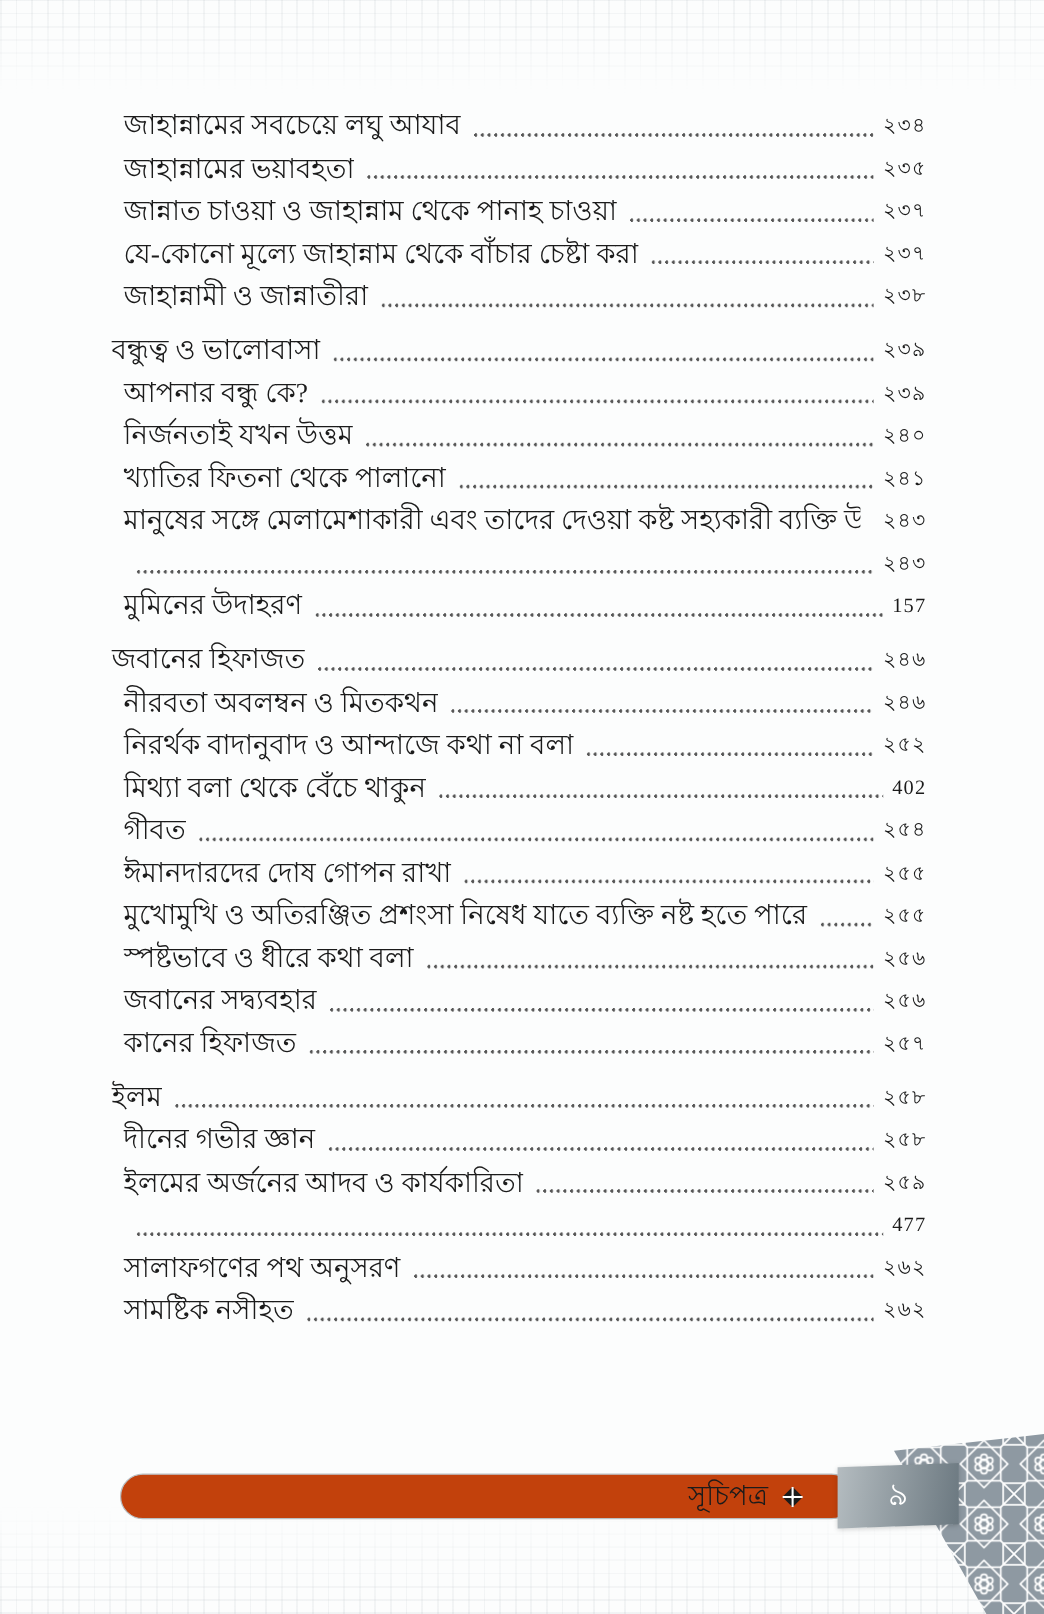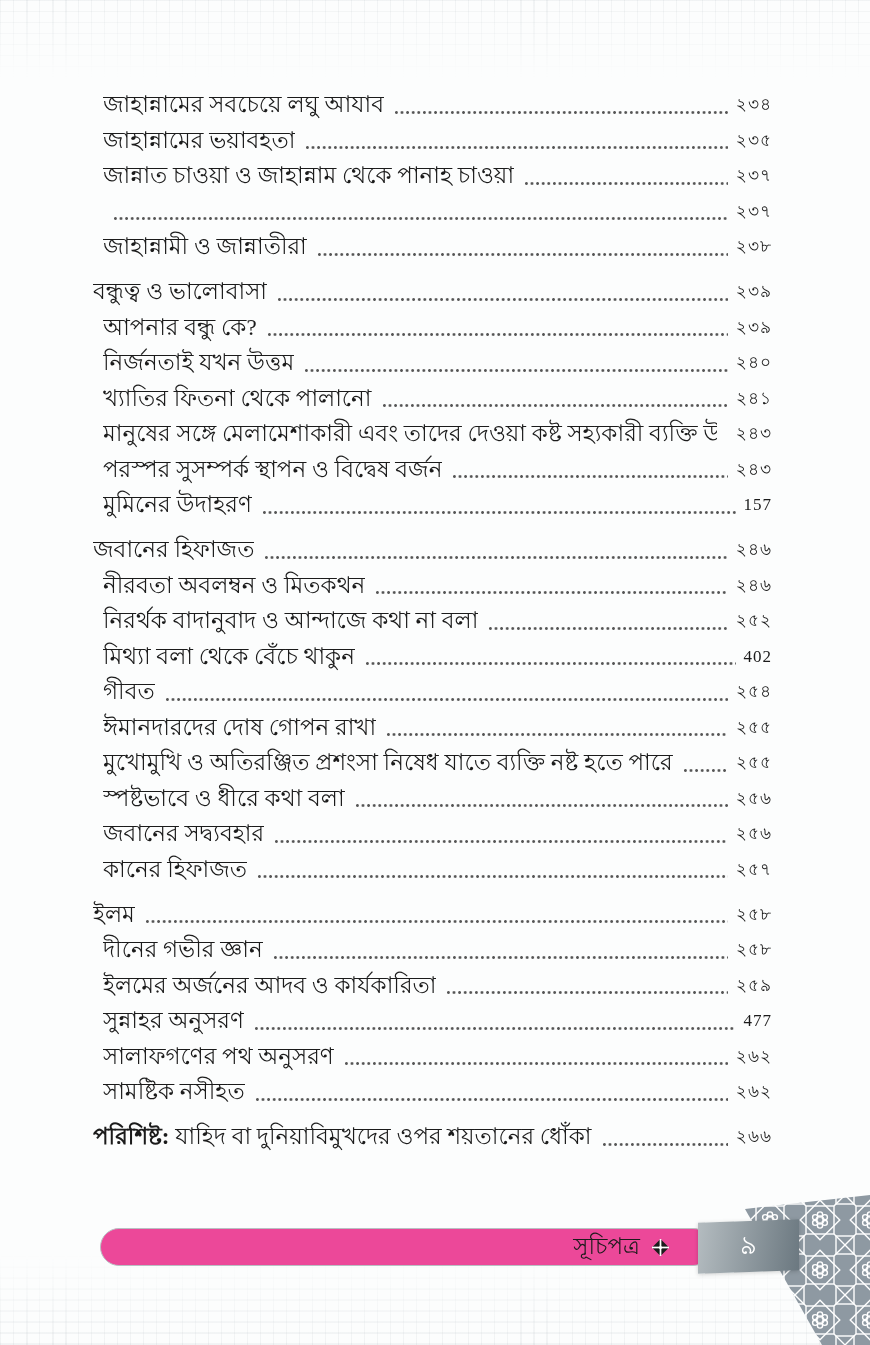--- a/index.html
+++ b/index.html
@@ -26,21 +26,21 @@
   .toc-row:not(.header):not(.appendix){padding-left:10px;}
   .toc-row.header .title{font-weight:400;}
   .toc-row.appendix .title b{font-weight:700;}
   .leader{flex:1 1 0;min-width:0;height:3px;margin:0 8px 9px 11px;
     background-image:radial-gradient(circle at 1.4px 1.5px, var(--leader-dots,#565656) 1.25px, transparent 1.5px);
     background-size:5.6px 3px;background-repeat:repeat-x;}
   .pnum{font-size:17px;line-height:35.5px;flex:0 0 auto;letter-spacing:1px;}
 
   
   .footer-pill{position:absolute;left:100px;top:1228px;width:612px;height:38px;box-sizing:border-box;
-    border:1.5px solid var(--pill-border,#b9bfc3);border-radius:19px;background:#ec4899;z-index:2;
+    border:1.5px solid var(--pill-border,#b9bfc3);border-radius:19px;background:#c2410c;z-index:2;
     display:flex;align-items:center;justify-content:flex-end;gap:12px;padding-right:42px;}
   .footer-label{font-size:23px;color:var(--text,#1b1b1b);}
   .orn{width:17px;height:17px;display:block;}
   .page-badge{position:absolute;left:698px;top:1221px;width:101px;height:51px;z-index:3;
     background:linear-gradient(98deg,var(--badge-gradient-start,#b4bcc0),var(--badge-gradient-end,#6b7880));
     display:flex;align-items:center;justify-content:center;transform:skewY(-2deg);
     box-shadow:0 1px 4px rgba(0,0,0,0.18);}
   .page-badge .num{color:#fff;font-size:26px;transform:skewY(2deg);}
 
   .corner-pattern{position:absolute;right:0;bottom:0;z-index:1;display:block;}
@@ -63,20 +63,21 @@
           <span class="title">জাহান্নামের ভয়াবহতা</span>
           <span class="leader"></span>
           <span class="pnum">২৩৫</span>
         </div>
         <div class="toc-row">
           <span class="title">জান্নাত চাওয়া ও জাহান্নাম থেকে পানাহ চাওয়া</span>
           <span class="leader"></span>
           <span class="pnum">২৩৭</span>
         </div>
         <div class="toc-row">
+          <span class="title">যে-কোনো মূল্যে জাহান্নাম থেকে বাঁচার চেষ্টা করা</span>
           <span class="leader"></span>
           <span class="pnum">২৩৭</span>
         </div>
         <div class="toc-row">
           <span class="title">জাহান্নামী ও জান্নাতীরা</span>
           <span class="leader"></span>
           <span class="pnum">২৩৮</span>
         </div>
       </div>
       <div class="toc-section">
@@ -99,21 +100,20 @@
           <span class="title">খ্যাতির ফিতনা থেকে পালানো</span>
           <span class="leader"></span>
           <span class="pnum">২৪১</span>
         </div>
         <div class="toc-row">
           <span class="title">মানুষের সঙ্গে মেলামেশাকারী এবং তাদের দেওয়া কষ্ট সহ্যকারী ব্যক্তি উত্তম</span>
           <span class="leader"></span>
           <span class="pnum">২৪৩</span>
         </div>
         <div class="toc-row">
-          <span class="title">পরস্পর সুসম্পর্ক স্থাপন ও বিদ্বেষ বর্জন</span>
           <span class="leader"></span>
           <span class="pnum">২৪৩</span>
         </div>
         <div class="toc-row">
           <span class="title">মুমিনের উদাহরণ</span>
           <span class="leader"></span>
           <span class="pnum">157</span>
         </div>
       </div>
       <div class="toc-section">
@@ -178,40 +178,32 @@
           <span class="title">দীনের গভীর জ্ঞান</span>
           <span class="leader"></span>
           <span class="pnum">২৫৮</span>
         </div>
         <div class="toc-row">
           <span class="title">ইলমের অর্জনের আদব ও কার্যকারিতা</span>
           <span class="leader"></span>
           <span class="pnum">২৫৯</span>
         </div>
         <div class="toc-row">
-          <span class="title">সুন্নাহর অনুসরণ</span>
           <span class="leader"></span>
           <span class="pnum">477</span>
         </div>
         <div class="toc-row">
           <span class="title">সালাফগণের পথ অনুসরণ</span>
           <span class="leader"></span>
           <span class="pnum">২৬২</span>
         </div>
         <div class="toc-row">
           <span class="title">সামষ্টিক নসীহত</span>
           <span class="leader"></span>
           <span class="pnum">২৬২</span>
-        </div>
-      </div>
-      <div class="toc-section">
-        <div class="toc-row appendix">
-          <span class="title"><b>পরিশিষ্ট: </b>যাহিদ বা দুনিয়াবিমুখদের ওপর শয়তানের ধোঁকা</span>
-          <span class="leader"></span>
-          <span class="pnum">২৬৬</span>
         </div>
       </div>
     </div>
 
   <svg class="corner-pattern" width="125" height="150" viewBox="0 0 125 150">
     <defs>
       <pattern id="geo" width="50" height="50" patternUnits="userSpaceOnUse">
         <rect width="50" height="50" style="fill:var(--pattern-fill,#8e99a2)"></rect>
         <g style="stroke:var(--pattern-line,#ffffff)" fill="none" stroke-width="1.4">
           <rect x="11" y="11" width="28" height="28"></rect>

